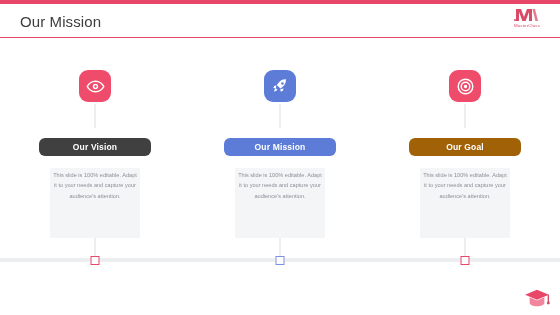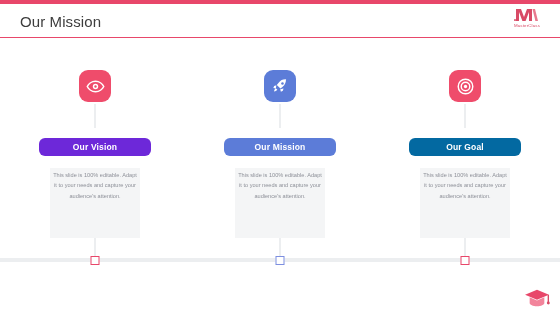--- a/index.html
+++ b/index.html
@@ -166,21 +166,21 @@
   <div class="col c0">
     <div class="icon-tile" style="background:#ef4c6b">
       <svg width="19" height="19" viewBox="0 0 24 24">
         <path d="M12 5.5C6.8 5.5 2.9 9.2 1.6 12c1.3 2.8 5.2 6.5 10.4 6.5s9.1-3.7 10.4-6.5C21.1 9.2 17.2 5.5 12 5.5z" fill="none" stroke="#ffffff" stroke-width="1.9"></path>
         <circle cx="12" cy="12" r="3.4" fill="#ffffff"></circle>
         <circle cx="12" cy="12" r="1.5" fill="#ef4c6b"></circle>
       </svg>
     </div>
     <div class="connector-top"></div>
     <div class="card"></div>
-    <div class="banner" style="background:#6d28d9">
+    <div class="banner" style="background:#404040">
       <span class="banner-label">Our Vision</span>
     </div>
     <div class="body-copy">This slide is 100% editable. Adapt it to your needs and capture your audience's attention.</div>
     <div class="connector-bottom"></div>
     <div class="node"></div>
   </div>
 
   <div class="col c1">
     <div class="icon-tile" style="background:#5c7cd8">
       <svg width="18" height="18" viewBox="0 0 24 24">
@@ -204,21 +204,21 @@
   <div class="col c2">
     <div class="icon-tile" style="background:#ef4c6b">
       <svg width="19" height="19" viewBox="0 0 24 24">
         <circle cx="12" cy="12" r="9.2" fill="none" stroke="#ffffff" stroke-width="1.8"></circle>
         <circle cx="12" cy="12" r="5.4" fill="none" stroke="#ffffff" stroke-width="1.8"></circle>
         <circle cx="12" cy="12" r="2.1" fill="#ffffff"></circle>
       </svg>
     </div>
     <div class="connector-top"></div>
     <div class="card"></div>
-    <div class="banner" style="background:#0369a1">
+    <div class="banner" style="background:#a16207">
       <span class="banner-label">Our Goal</span>
     </div>
     <div class="body-copy">This slide is 100% editable. Adapt it to your needs and capture your audience's attention.</div>
     <div class="connector-bottom"></div>
     <div class="node"></div>
   </div>
 
 </div>
 
 <svg class="gradcap" viewBox="0 0 28 24">

